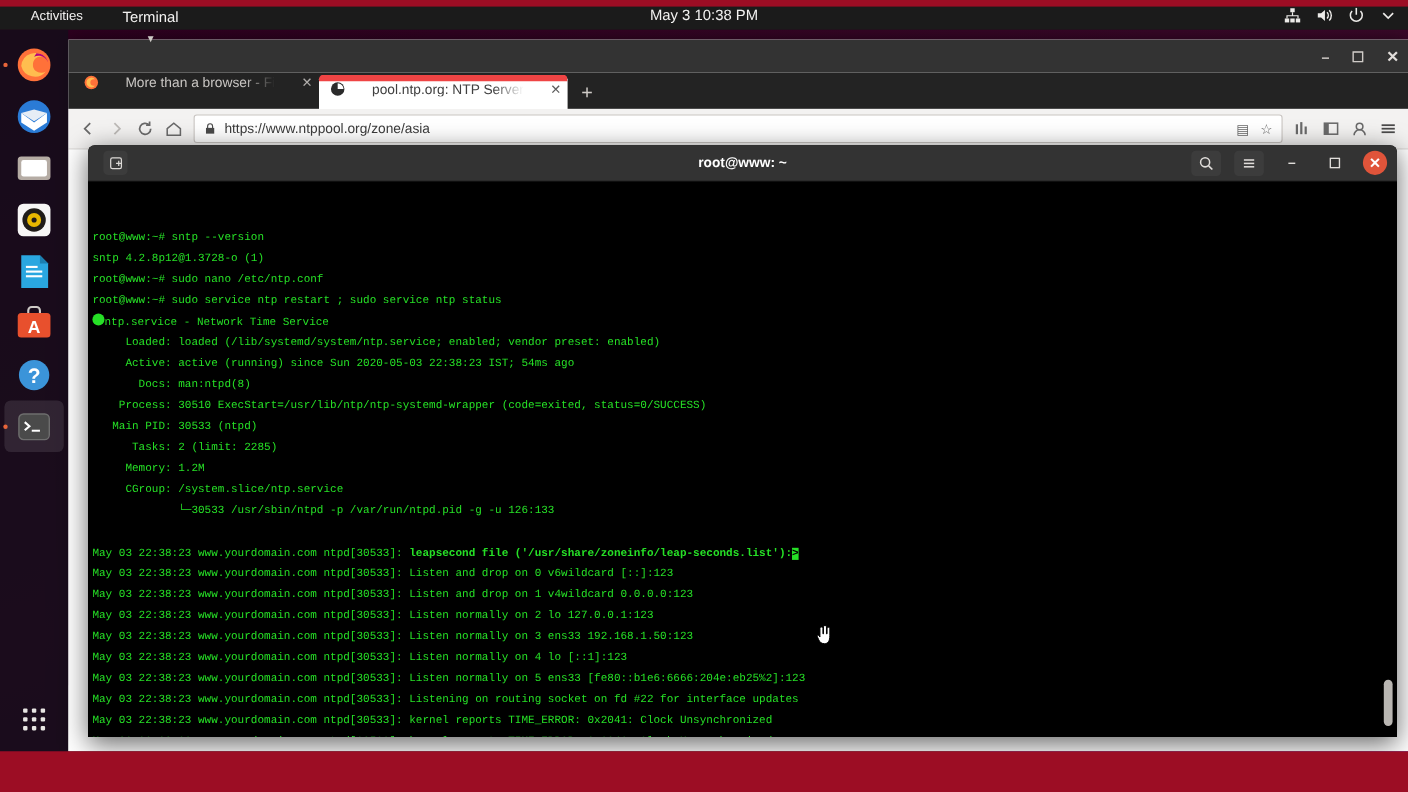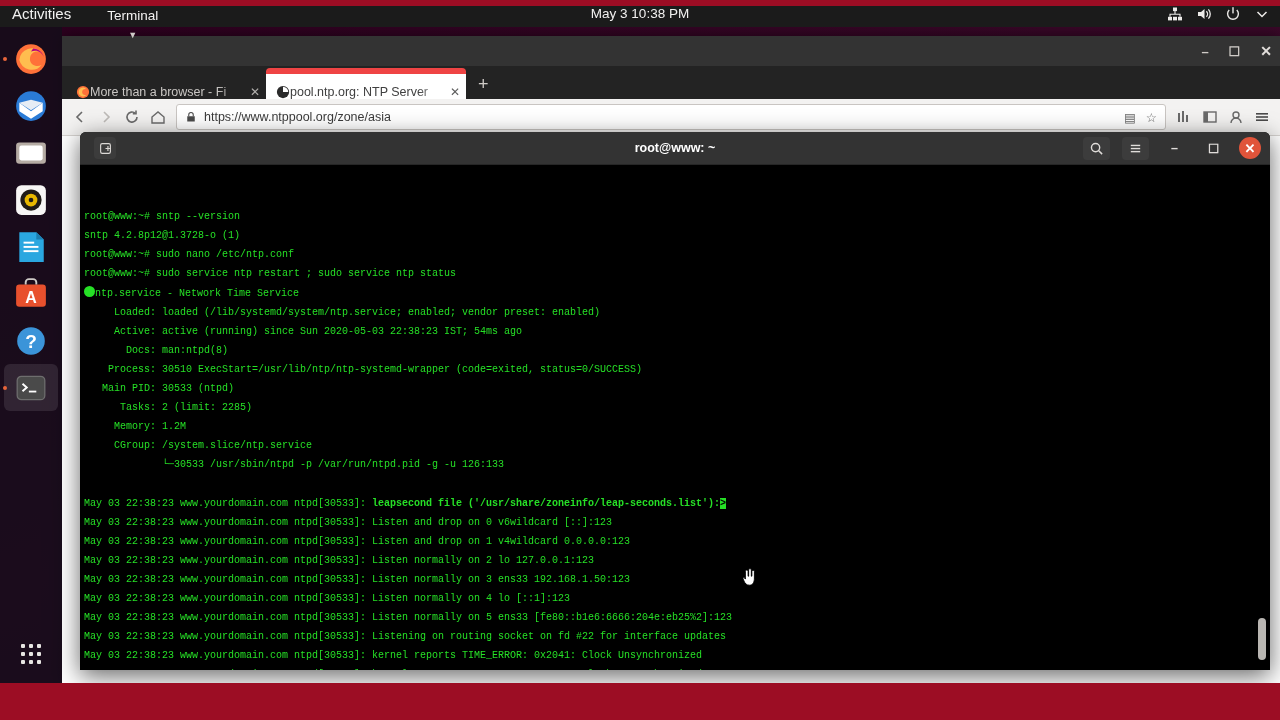--- a/index.html
+++ b/index.html
@@ -18,21 +18,21 @@
   }
 
   
   .topbar {
     position: absolute; left: 0; top: 0; width: 1280px; height: 27px;
     background: #1b1b1b; color: #f2f1f0;
     display: flex; align-items: center;
     font-size: 13.5px; z-index: 50;
   }
   .topbar-red { position: absolute; left:0; top:0; width:1280px; height:6px; background:#9c0d24; z-index: 51; }
-  .tb-activities { margin-left: 12px; font-size: 15px; }
+  .tb-activities { margin-left: 28px; font-size: 12px; }
   .tb-appmenu { display:flex; align-items:center; gap:7px; margin-left: 36px; flex-direction: column; }
   .tb-appicon {
     width: 15px; height: 13px; border: 1.6px solid #d7d2cd; border-radius: 2px;
     position: relative; display:inline-block;
   }
   .tb-appicon::after {
     content: ">"; position: absolute; left: 1px; top: -3px;
     font-size: 9px; color: #d7d2cd; font-family: "Liberation Mono", monospace;
   }
   .tb-caret { font-size: 9px; color: #cfcbc7; }
@@ -80,21 +80,21 @@
     position: relative; font-size: 12.5px; font-weight: bold;
   }
   .ff-winbtns { position: absolute; right: 8px; top: 0; height: 30px; display:flex; align-items:center; gap: 20px; }
   .ff-wb { color:#cfcbc7; font-size: 13px; line-height: 1; cursor: default; }
   .ff-wb.close { color:#e2dedb; font-size: 14px; }
   .ff-tabstrip {
     height: 33px; background: #232323; display: flex; align-items: flex-end;
     padding-left: 4px;
   }
   .ff-tab {
-    height: 31px; display: flex; align-items: flex-end; gap: 0;
+    height: 31px; display: flex; align-items: flex-start; gap: 24px;
     padding: 0 6px 0 10px; font-size: 12.5px; color: #c9c6c3;
     max-width: 230px; min-width: 200px;
   }
   .ff-tab .ttl { overflow: hidden; white-space: nowrap; text-overflow: clip;
                  -webkit-mask-image: linear-gradient(to right, #000 80%, transparent 100%);
                  mask-image: linear-gradient(to right, #000 80%, transparent 100%); flex: 1; }
   .ff-tab.active { background: #ffffff; color: #404040; border-top: 6px solid #ef4444; border-radius: 4px 4px 0 0; }
   .ff-tabx { font-size: 12px; color: inherit; opacity: .85; }
   .ff-newtab { color: #cfcbc7; font-size: 18px; margin-left: 12px; margin-bottom: 4px; }
   .ff-navbar {

